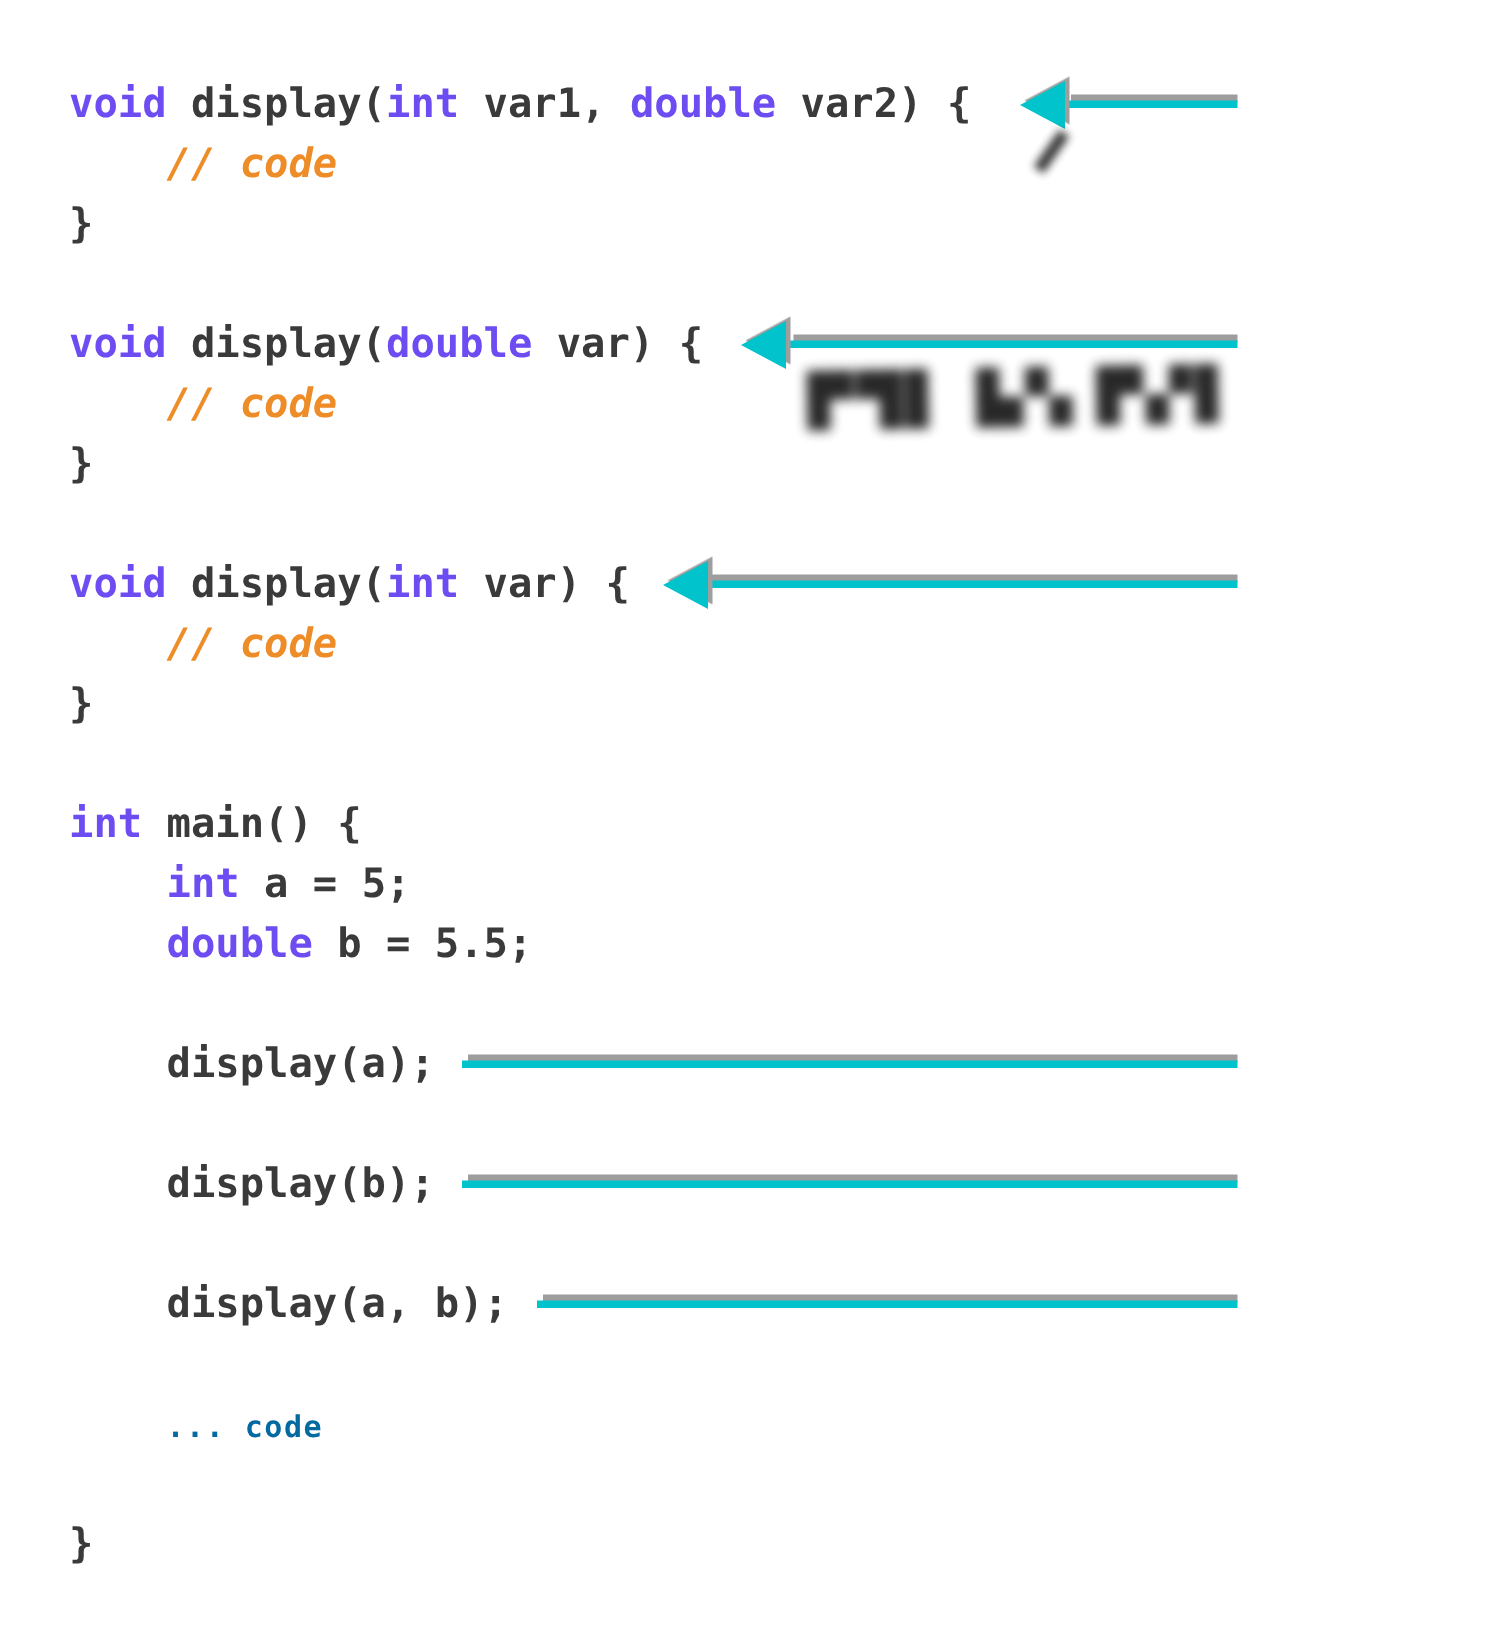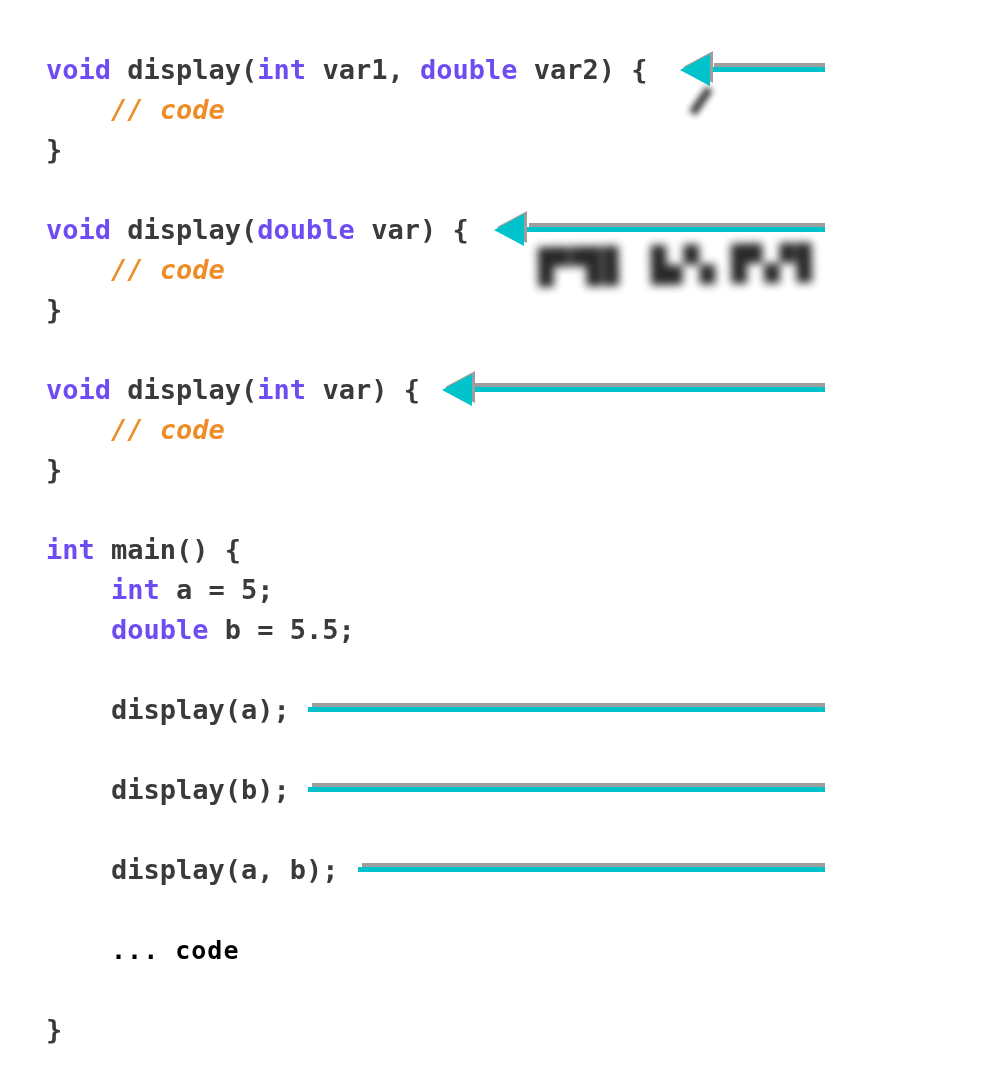--- a/index.html
+++ b/index.html
@@ -15,21 +15,21 @@
   
   #code{
     position:absolute; left:46px; top:50px;
     font-size:27px; font-weight:700; line-height:40px;
     white-space:pre; color:var(--fg);
   }
   .code-line{height:40px;}
   .tok-kw{color:var(--kw);}
   .tok-pl{color:var(--fg);}
   .tok-cm{color:var(--cm);font-style:italic;}
-  .tok-dim{color:#000000; font-size:25px; letter-spacing:1px;}
+  .tok-dim{color:#0369a1; font-size:20px; letter-spacing:1px;}
   
   .h-line,.v-line{
     position:absolute; background:var(--accent);
     box-shadow:4px -4px 0 0 var(--shadow);
   }
   .h-line{height:5px;}
   .v-line{width:5px;}
   .arrow-head{
     position:absolute; width:0; height:0;
     border-top:16px solid transparent;

